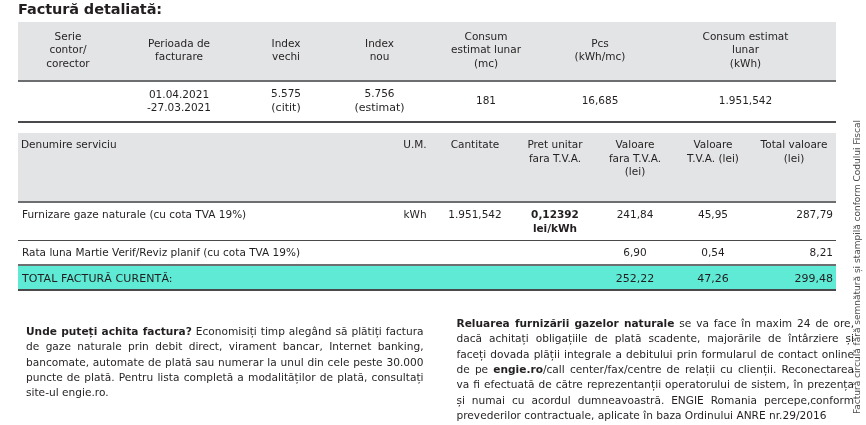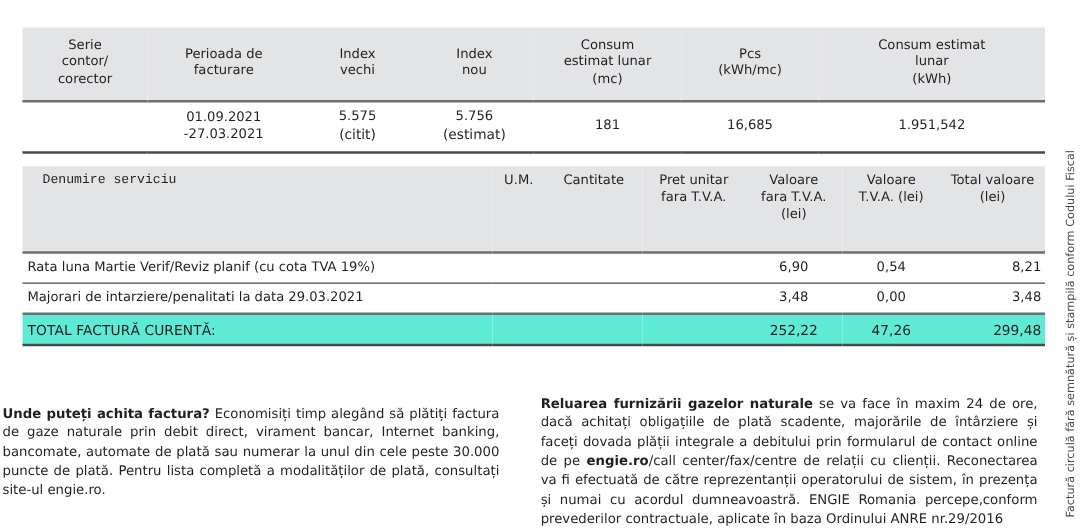--- a/index.html
+++ b/index.html
@@ -89,22 +89,21 @@
   .table2 th {
     font-weight: 400;
     vertical-align: top;
     padding: 5px 3px 6px 3px;
     line-height: 1.3;
     color: #231f20;
     text-align: center;
   }
   .table2 th.left {
     text-align: left;
-    padding-left: 16px;
-    font-family: Liberation Mono, monospace;
+    padding-left: 3px;
   }
   .table2 thead tr th {
     border-bottom: 2px solid #6d6e70;
     padding-bottom: 22px;
   }
   .table2 td {
     vertical-align: top;
     padding: 4px 3px 5px 3px;
     line-height: 1.35;
     text-align: right;
@@ -142,21 +141,21 @@
     font-weight: 700;
     font-size: 10.5px;
   }
   .bold-val {
     font-weight: 700;
   }
 
   
   .notes {
     position: absolute;
-    left: 2px;
+    left: 26px;
     top: 316px;
     width: 828px;
     display: flex;
     gap: 33px;
   }
   .note-col {
     width: 405px;
     font-size: 10.6px;
     line-height: 1.45;
     text-align: justify;
@@ -192,20 +191,21 @@
     white-space: nowrap;
     font-size: 9px;
     color: #4a4a4c;
   }
 </style>
 </head>
 <body>
 
 <div class="page">
 
+  <div class="doc-title">Factură detaliată:</div>
 
   <table class="table1">
     <colgroup>
       <col style="width:100px">
       <col style="width:122px">
       <col style="width:92px">
       <col style="width:95px">
       <col style="width:118px">
       <col style="width:110px">
       <col style="width:181px">
@@ -242,21 +242,21 @@
           <span>Consum estimat</span><br>
           <span>lunar</span><br>
           <span>(kWh)</span>
         </th>
       </tr>
     </thead>
     <tbody>
       <tr>
         <td></td>
         <td>
-          <span>01.09.2021</span><br>
+          <span>01.04.2021</span><br>
           <span>-27.03.2021</span>
         </td>
         <td>
           <span>5.575</span>
           <span class="sub">(citit)</span>
         </td>
         <td>
           <span>5.756</span>
           <span class="sub">(estimat)</span>
         </td>
@@ -295,40 +295,43 @@
           <span>Valoare</span><br>
           <span>T.V.A. (lei)</span>
         </th>
         <th>
           <span>Total valoare</span><br>
           <span>(lei)</span>
         </th>
       </tr>
     </thead>
     <tbody>
+      <tr class="rule">
+        <td class="left">Furnizare gaze naturale (cu cota TVA 19%)</td>
+        <td class="ctr">kWh</td>
+        <td class="ctr">1.951,542</td>
+        <td class="ctr">
+          <span class="bold-val">0,12392</span>
+          <span class="unit-note">lei/kWh</span>
+        </td>
+        <td class="ctr">241,84</td>
+        <td class="ctr">45,95</td>
+        <td>287,79</td>
+      </tr>
 
       <tr class="rowline">
         <td class="left">Rata luna Martie Verif/Reviz planif  (cu cota TVA 19%)</td>
         <td class="ctr"></td>
         <td class="ctr"></td>
         <td class="ctr"></td>
         <td class="ctr">6,90</td>
         <td class="ctr">0,54</td>
         <td>8,21</td>
       </tr>
 
-      <tr class="rowline">
-        <td class="left">Majorari de intarziere/penalitati la data 29.03.2021</td>
-        <td class="ctr"></td>
-        <td class="ctr"></td>
-        <td class="ctr"></td>
-        <td class="ctr">3,48</td>
-        <td class="ctr">0,00</td>
-        <td>3,48</td>
-      </tr>
 
       <tr class="total-row">
         <td class="left total-label">TOTAL FACTURĂ CURENTĂ:</td>
         <td></td>
         <td></td>
         <td></td>
         <td class="ctr">252,22</td>
         <td class="ctr">47,26</td>
         <td>299,48</td>
       </tr>

